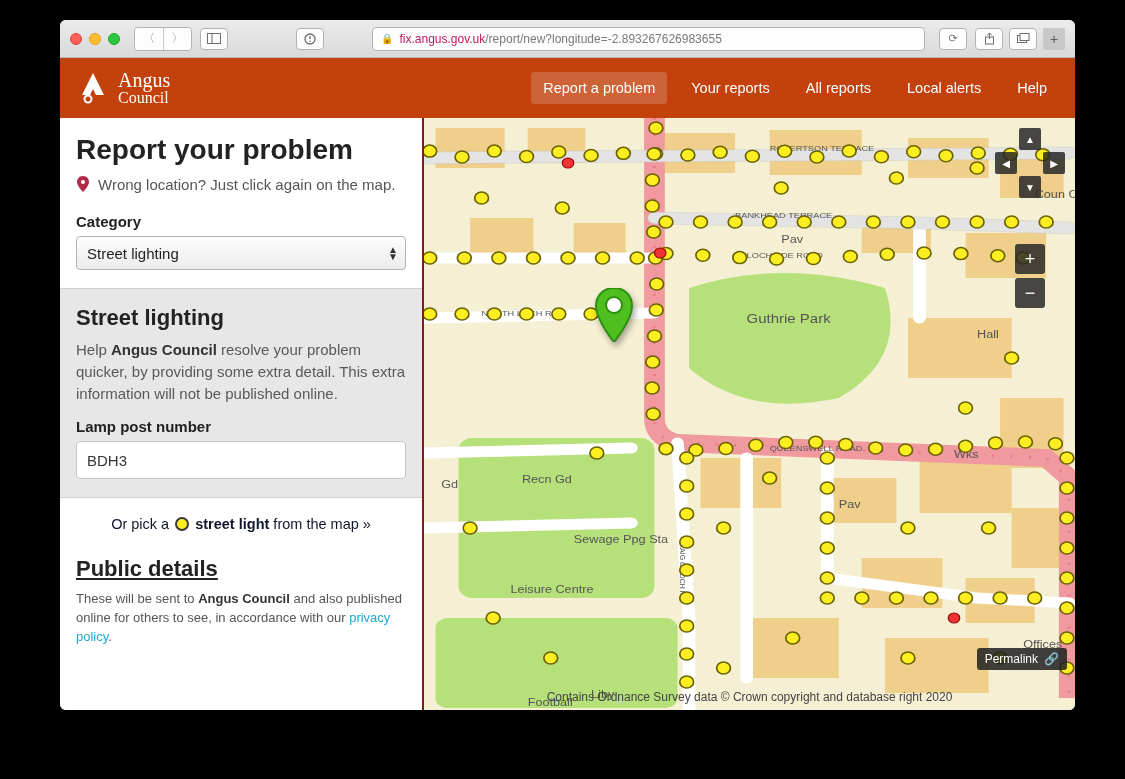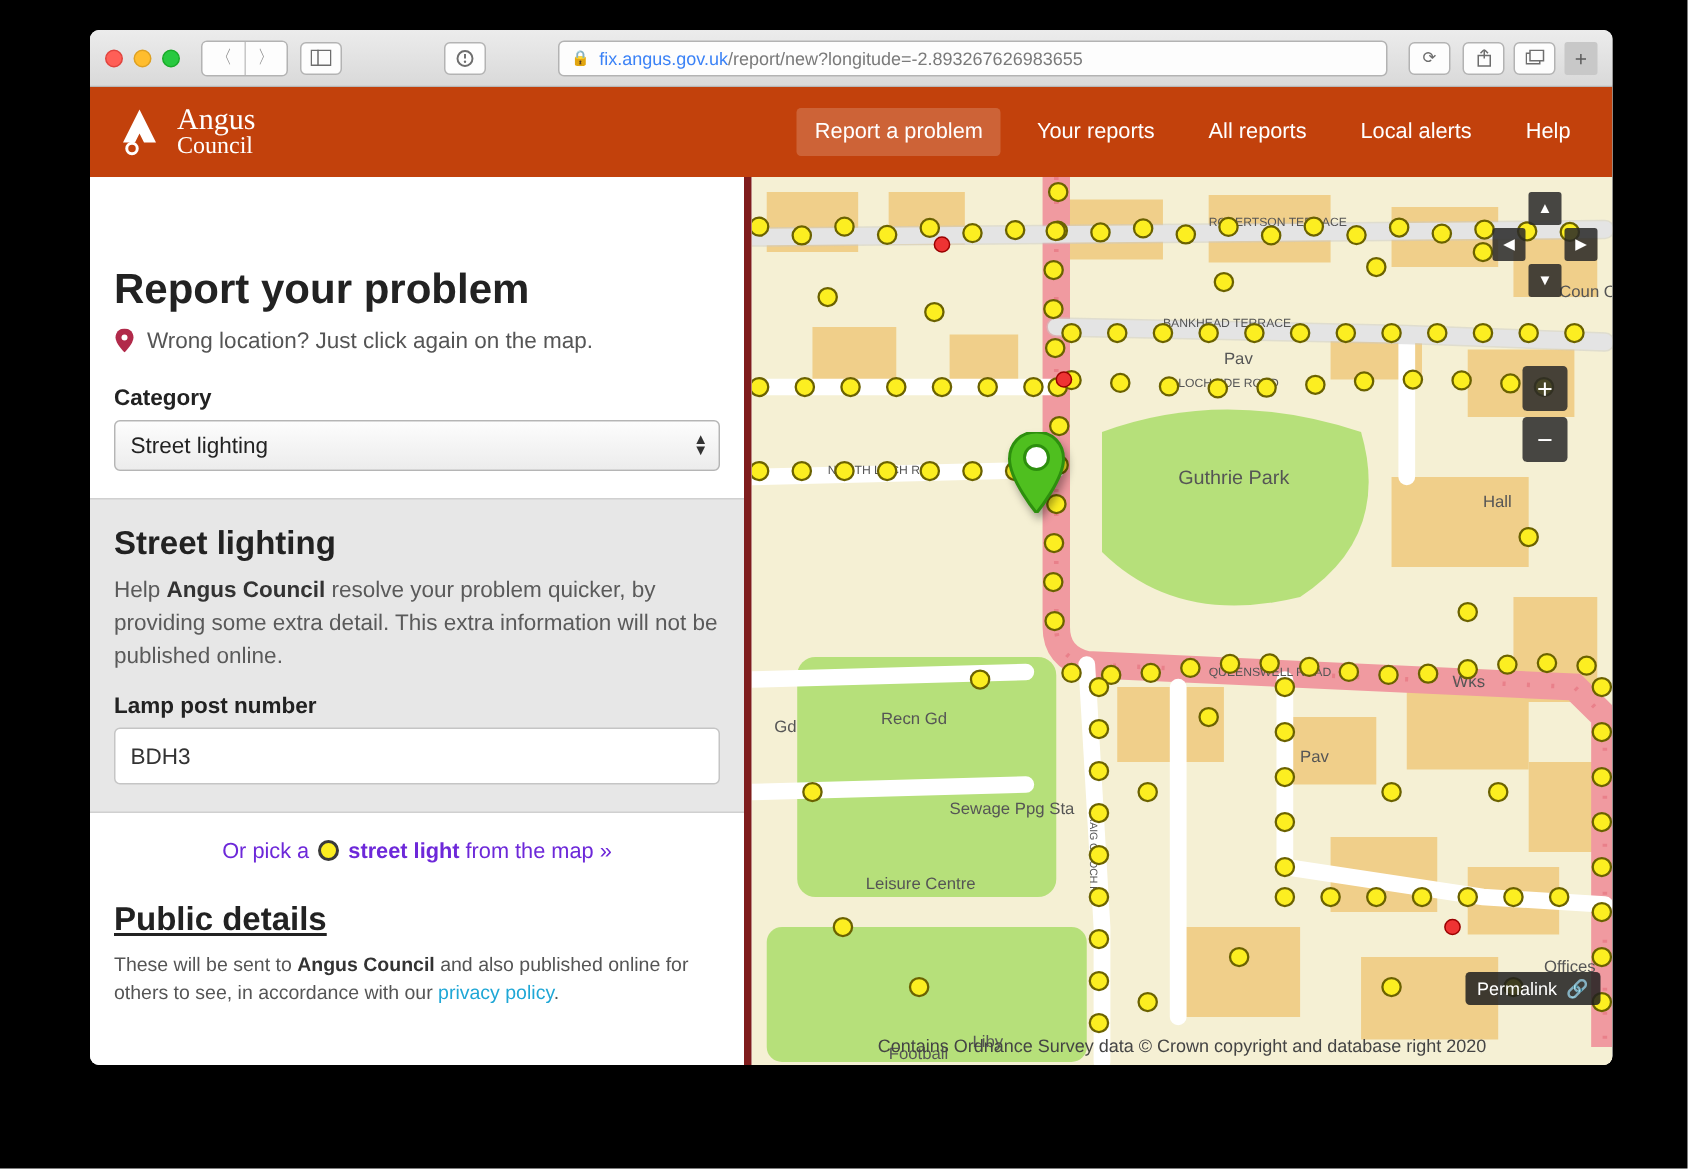--- a/index.html
+++ b/index.html
@@ -54,34 +54,34 @@
   .logo{display:flex;align-items:center;color:#fff;gap:8px;}
   .logo-mark{width:34px;height:34px;position:relative;}
   .logo-mark svg{width:34px;height:34px;}
   .logo-text{font-family:"Brush Script MT","Segoe Script",cursive;line-height:1;}
   .logo-text .line1{font-size:20px;}
   .logo-text .line2{font-size:16px;}
   .main-nav{margin-left:auto;display:flex;gap:12px;}
   .main-nav a{color:#fff;text-decoration:none;font-size:14.5px;padding:8px 12px;border-radius:3px;}
   .main-nav a.active{background:rgba(255,255,255,0.18);}
   
-  .left-panel{width:441px;background:#fff;padding:76px 16px 16px 16px;overflow-y:auto;color:#333;z-index:4;position:relative;border-right:5px solid #7f1d1d;margin-top:43px;}
+  .left-panel{width:364px;background:#fff;padding:76px 16px 16px 16px;overflow-y:auto;color:#333;z-index:4;position:relative;border-right:2px solid #7f1d1d;}
   .left-panel h1{font-size:28px;font-weight:600;color:#222;margin-bottom:10px;}
   .hint-row{display:flex;align-items:flex-start;gap:8px;color:#555;font-size:15px;margin-bottom:18px;}
   .pin-icon{color:#b12a4a;font-size:15px;}
   label.field-label{display:block;font-weight:600;font-size:15px;color:#222;margin-bottom:6px;}
   .select-wrap{position:relative;margin-bottom:18px;}
   select{width:100%;height:34px;border:1px solid #b5b5b5;border-radius:4px;background:linear-gradient(#fdfdfd,#ececec);padding:0 28px 0 10px;font-size:15px;appearance:none;-webkit-appearance:none;color:#222;}
   .select-arrows{position:absolute;right:8px;top:50%;transform:translateY(-50%);font-size:10px;color:#333;line-height:7px;pointer-events:none;}
   .sub-section{background:#e7e7e7;margin:0 -16px;padding:16px 16px 18px;border-top:1px solid #d0d0d0;border-bottom:1px solid #d0d0d0;}
   .sub-section h2{font-size:22px;font-weight:700;color:#222;margin-bottom:8px;}
   .sub-section p{font-size:15px;color:#5a5a5a;line-height:1.45;margin-bottom:14px;}
   .sub-section p strong{color:#333;}
   .text-input{width:100%;height:38px;border:1px solid #c5c5c5;border-radius:4px;background:#fff;padding:0 10px;font-size:15px;color:#333;}
-  .pick-row{text-align:center;padding:18px 0 8px;font-size:14.5px;color:#6d28d9;}
+  .pick-row{text-align:center;padding:18px 0 8px;font-size:14.5px;color:#0f172a;}
   .yellow-dot{display:inline-block;width:14px;height:14px;border-radius:50%;background:#fcee21;border:2px solid #3a3a3a;vertical-align:-2px;margin:0 2px;}
   .pick-row strong{font-weight:700;}
   .public-h2{font-size:22px;font-weight:700;color:#222;margin:16px 0 8px;text-decoration:underline;}
   .public-p{font-size:13px;color:#555;line-height:1.45;}
   .public-p strong{color:#333;}
   .public-p a{color:#1fa7d6;text-decoration:none;}
   
   .map-area{flex:1;position:relative;background:#f7f3da;overflow:hidden;}
   .map-svg{position:absolute;inset:0;width:100%;height:100%;}
   .map-overlay{position:absolute;top:70px;right:10px;display:flex;flex-direction:column;gap:6px;align-items:center;z-index:6;}
@@ -121,21 +121,21 @@
     </div>
     <div class="square-btn" style="margin-left:60px">
       <svg width="12" height="12">
           <circle cx="6" cy="6" r="5" fill="none" stroke="#6d6d6d" stroke-width="1.3"></circle>
           <line x1="6" y1="3" x2="6" y2="6" stroke="#6d6d6d" stroke-width="1.3"></line>
           <circle cx="6" cy="8.2" r="0.8" fill="#6d6d6d"></circle>
         </svg>
     </div>
     <div class="urlbar">
       <span class="lock">🔒</span>
-      <span><span style="color:#3b82f6">fix.angus.gov.uk</span><span>/report/new?longitude=-2.893267626983655</span></span>
+      <span><span style="color:#be185d">fix.angus.gov.uk</span><span>/report/new?longitude=-2.893267626983655</span></span>
     </div>
     <div class="square-btn">⟳</div>
     <div class="right-group">
       <div class="square-btn">
         <svg width="11" height="12">
             <rect x="1.5" y="4" width="8" height="7" fill="none" stroke="#6d6d6d"></rect>
             <line x1="5.5" y1="0" x2="5.5" y2="6" stroke="#6d6d6d"></line>
             <polyline points="3,2.5 5.5,0 8,2.5" fill="none" stroke="#6d6d6d"></polyline>
           </svg>
       </div>

